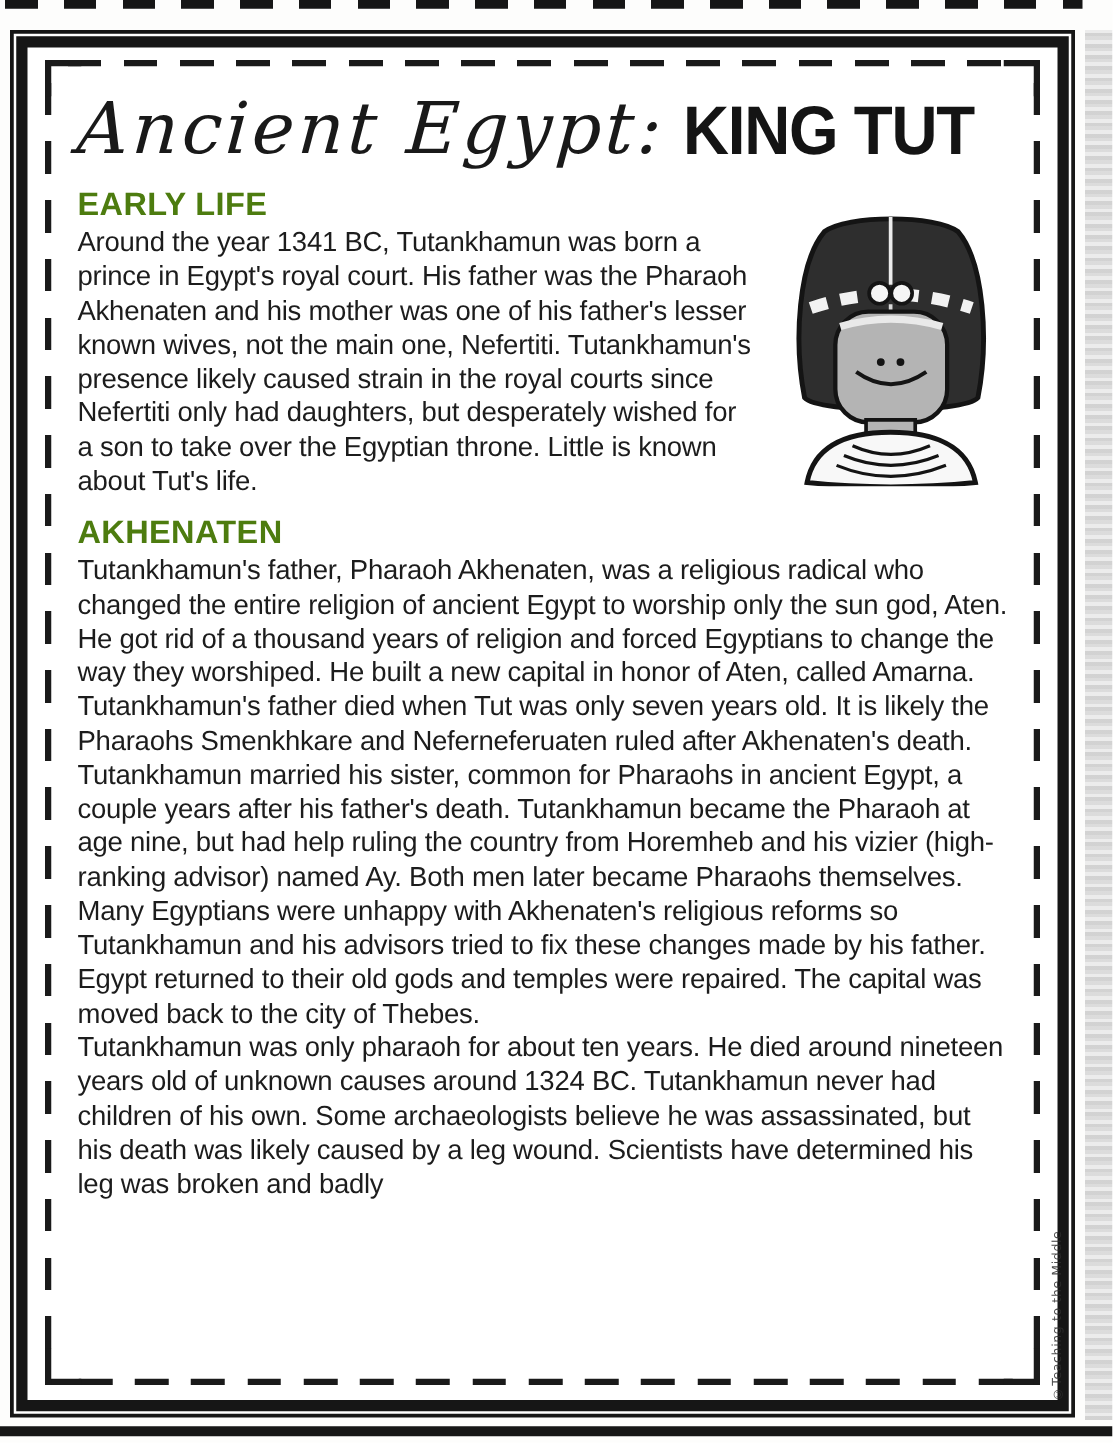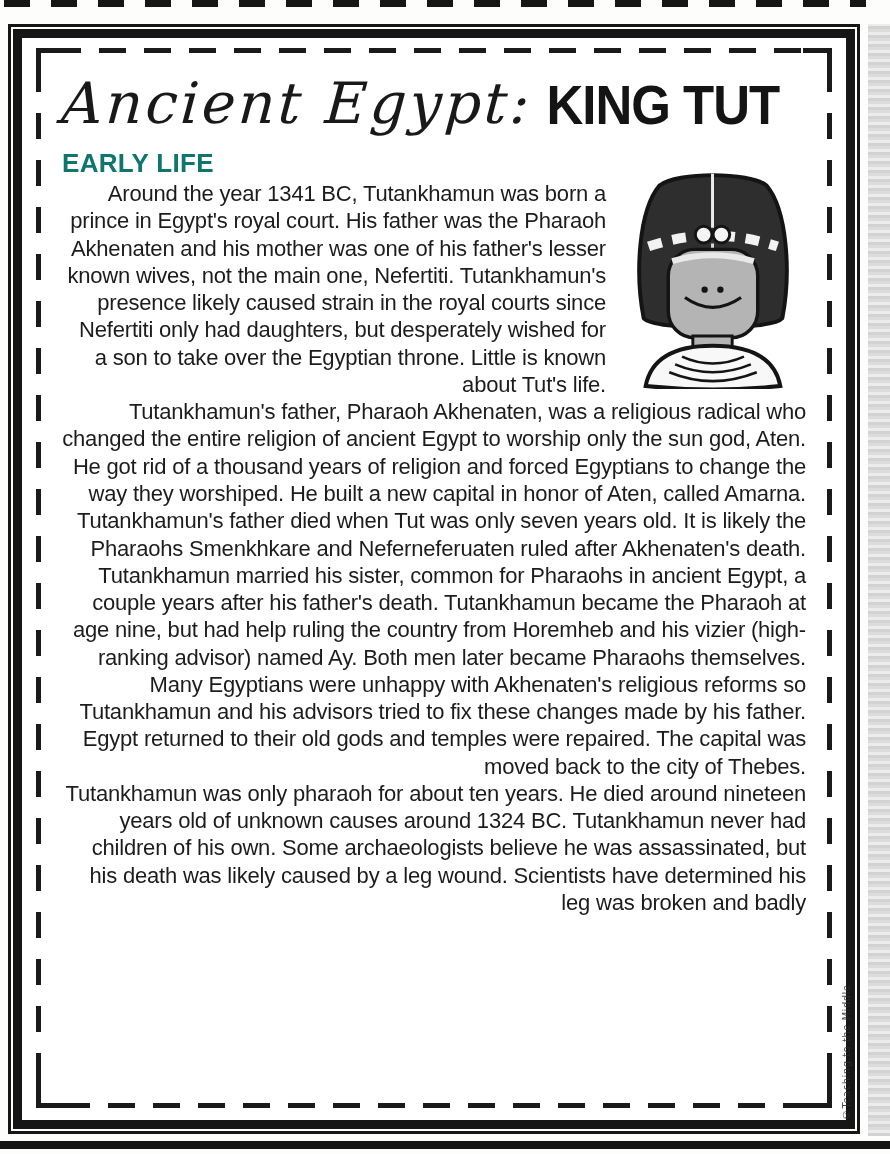--- a/index.html
+++ b/index.html
@@ -56,27 +56,26 @@
   .title-script{
     font-family:"DejaVu Serif", serif;font-style:italic;
     font-size:57px;letter-spacing:3px;color:#191919;transform:skewX(-4deg);
   }
   .title-main{
     font-size:51px;font-weight:900;letter-spacing:-1px;color:#141414;
     transform:scaleY(1.08);
   }
   section{overflow:visible;}
   section h2{
-    font-size:26px;font-weight:800;letter-spacing:.3px;color:#0f766e;
+    font-size:26px;font-weight:800;letter-spacing:.3px;color:#4d7c0f;
     margin:13px 0 3px 0;line-height:1.08;
   }
   section p{
     font-size:22px;line-height:1.24;margin:0;color:#1c1c1c;
     letter-spacing:-0.2px;
-    text-align:right;
   }
   .clear{clear:both;}
   .tut-figure{
     float:right;width:182px;height:236px;margin:4px 2px 4px 16px;
   }
   .watermark{
     position:absolute;left:841px;top:928px;height:192px;width:16px;
     writing-mode:vertical-rl;transform:rotate(180deg);
     font-size:10px;color:#2d2d2d;letter-spacing:.5px;white-space:nowrap;
     font-family:"DejaVu Sans", sans-serif;opacity:.85;
@@ -136,20 +135,21 @@
             <path d="M61,207 Q92,221 124,207" fill="none" stroke="#141414" stroke-width="2.6"></path>
             <path d="M54,215 Q92,231 131,215" fill="none" stroke="#141414" stroke-width="2.6"></path>
             <path d="M48,223 Q92,241 137,223" fill="none" stroke="#141414" stroke-width="2.6"></path>
           </svg>
         </div>
         <h2>EARLY LIFE</h2>
         <p>Around the year 1341 BC, Tutankhamun was born a prince in Egypt's royal court. His father was the Pharaoh Akhenaten and his mother was one of his father's lesser known wives, not the main one, Nefertiti.  Tutankhamun's presence likely caused strain in the royal courts since Nefertiti only had daughters, but desperately wished for a son to take over the Egyptian throne.  Little is known about Tut's life.</p>
       </section>
 
       <section class="clear">
+        <h2>AKHENATEN</h2>
         <p>Tutankhamun's father, Pharaoh Akhenaten, was a religious radical who changed the entire religion of ancient Egypt to worship only the sun god, Aten.  He got rid of a thousand years of religion and forced Egyptians to change the way they worshiped.  He built a new capital in honor of Aten, called Amarna.</p>
       </section>
 
       <section>
         <p>Tutankhamun's father died when Tut was only seven years old. It is likely the Pharaohs Smenkhkare and Neferneferuaten ruled after Akhenaten's death.  Tutankhamun married his sister, common for Pharaohs in ancient Egypt, a couple years after his father's death. Tutankhamun became the Pharaoh at age nine, but had help ruling the country from Horemheb and his vizier (high-ranking advisor) named Ay. Both men later became Pharaohs themselves.  Many Egyptians were unhappy with Akhenaten's religious reforms so Tutankhamun and his advisors tried to fix these changes made by his father. Egypt returned to their old gods and temples were repaired. The capital was moved back to the city of Thebes.</p>
       </section>
 
       <section>
         <p>Tutankhamun was only pharaoh for about ten years.  He died around nineteen years old of unknown causes around 1324 BC. Tutankhamun never had children of his own. Some archaeologists believe he was assassinated, but his death was likely caused by a leg wound. Scientists have determined his leg was broken and badly</p>
       </section>

